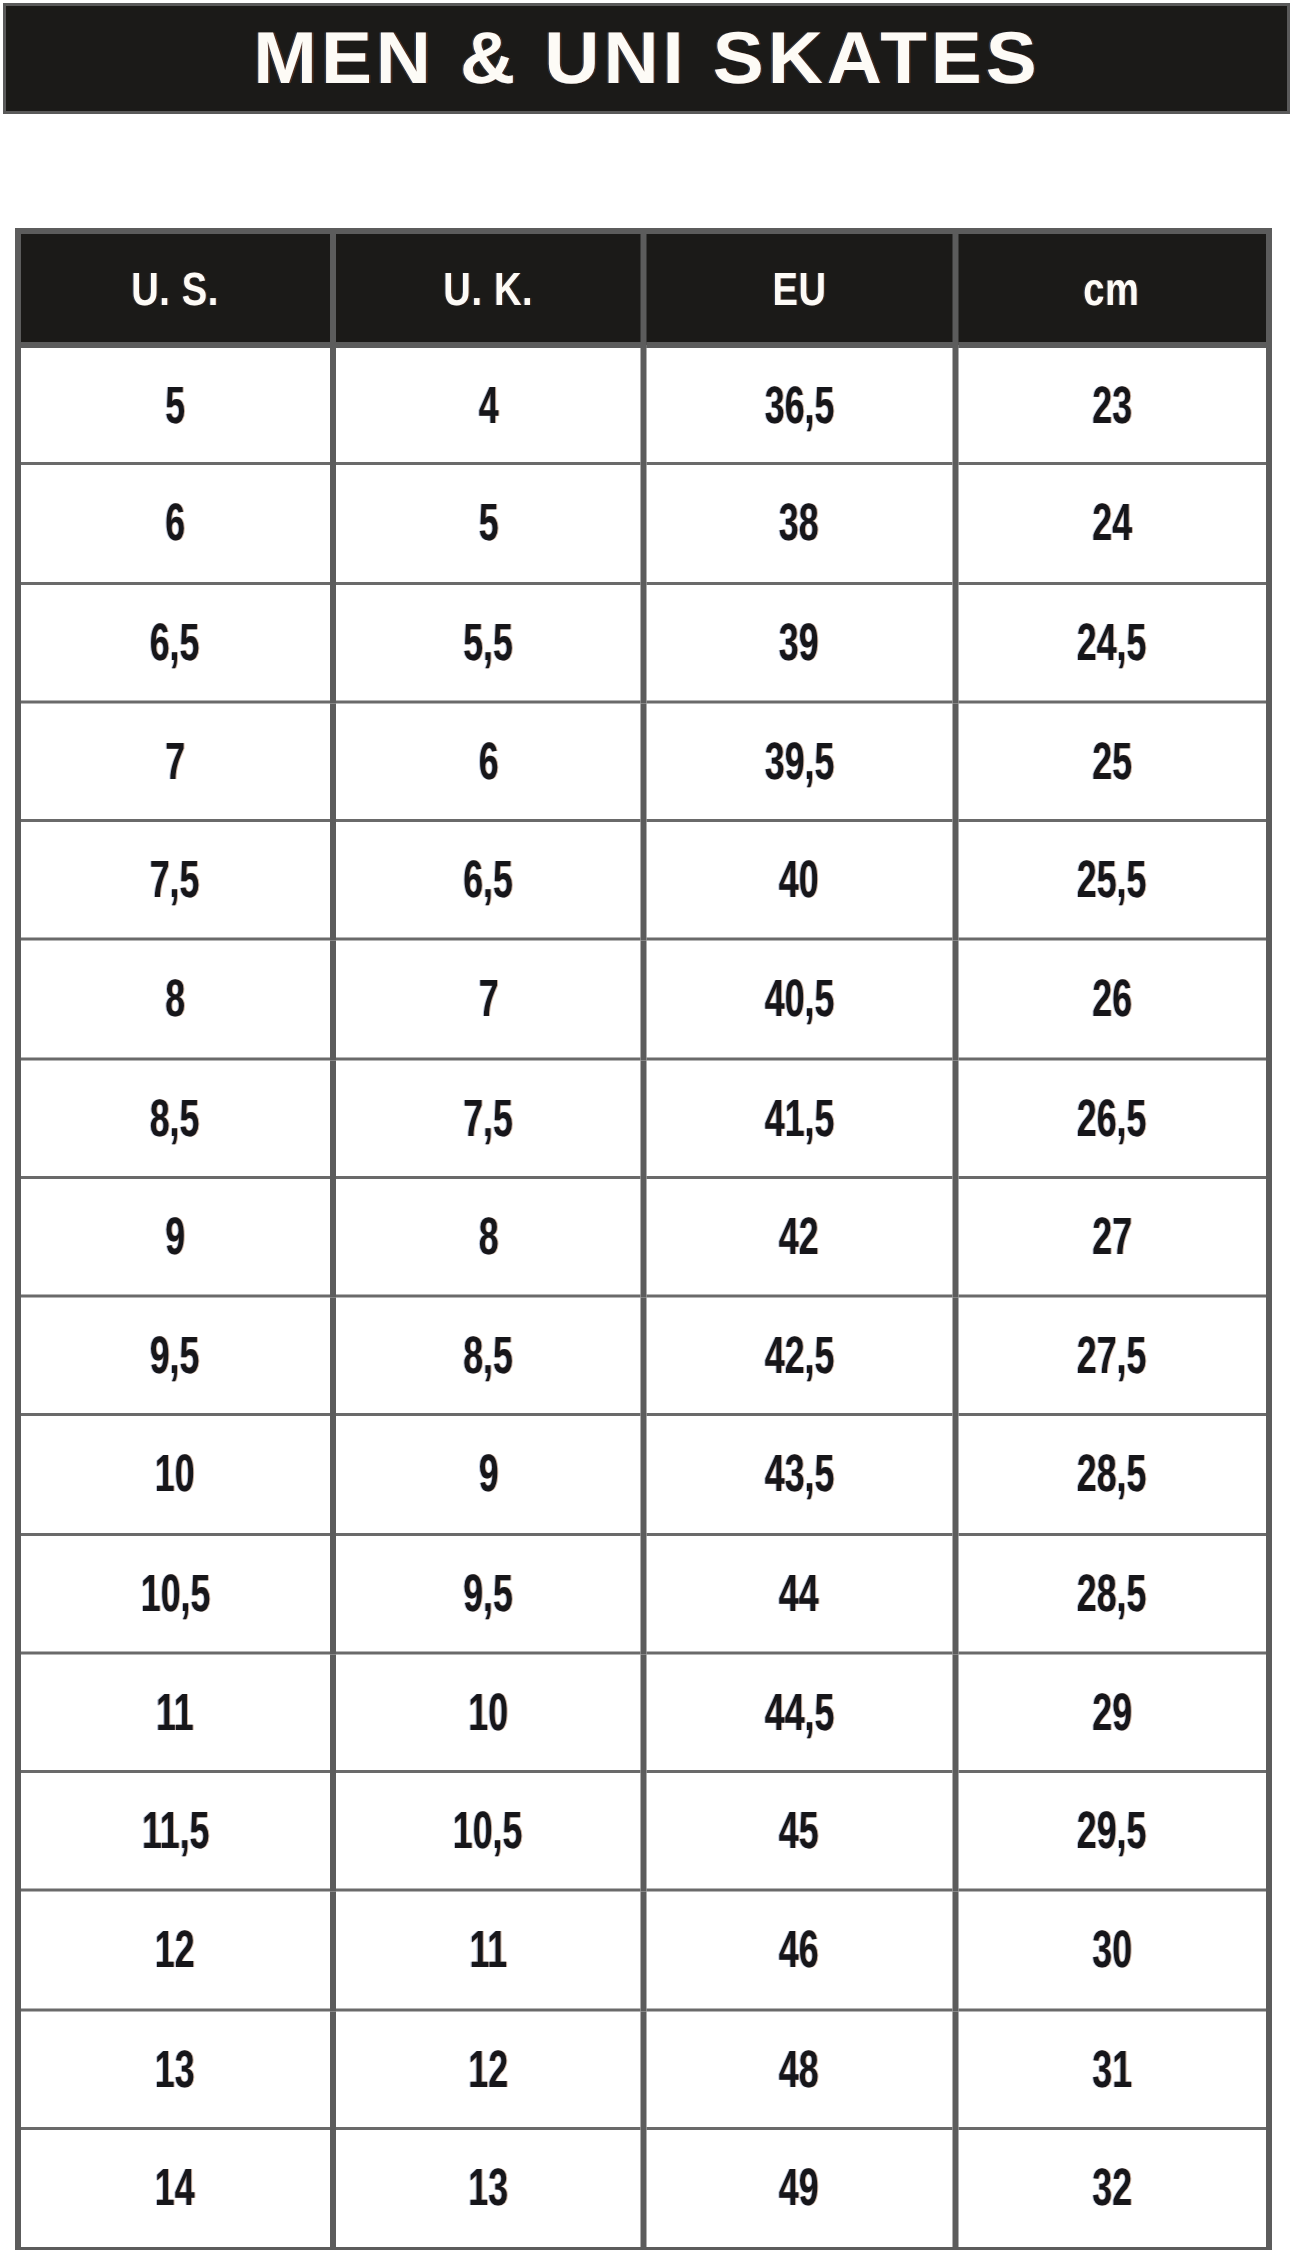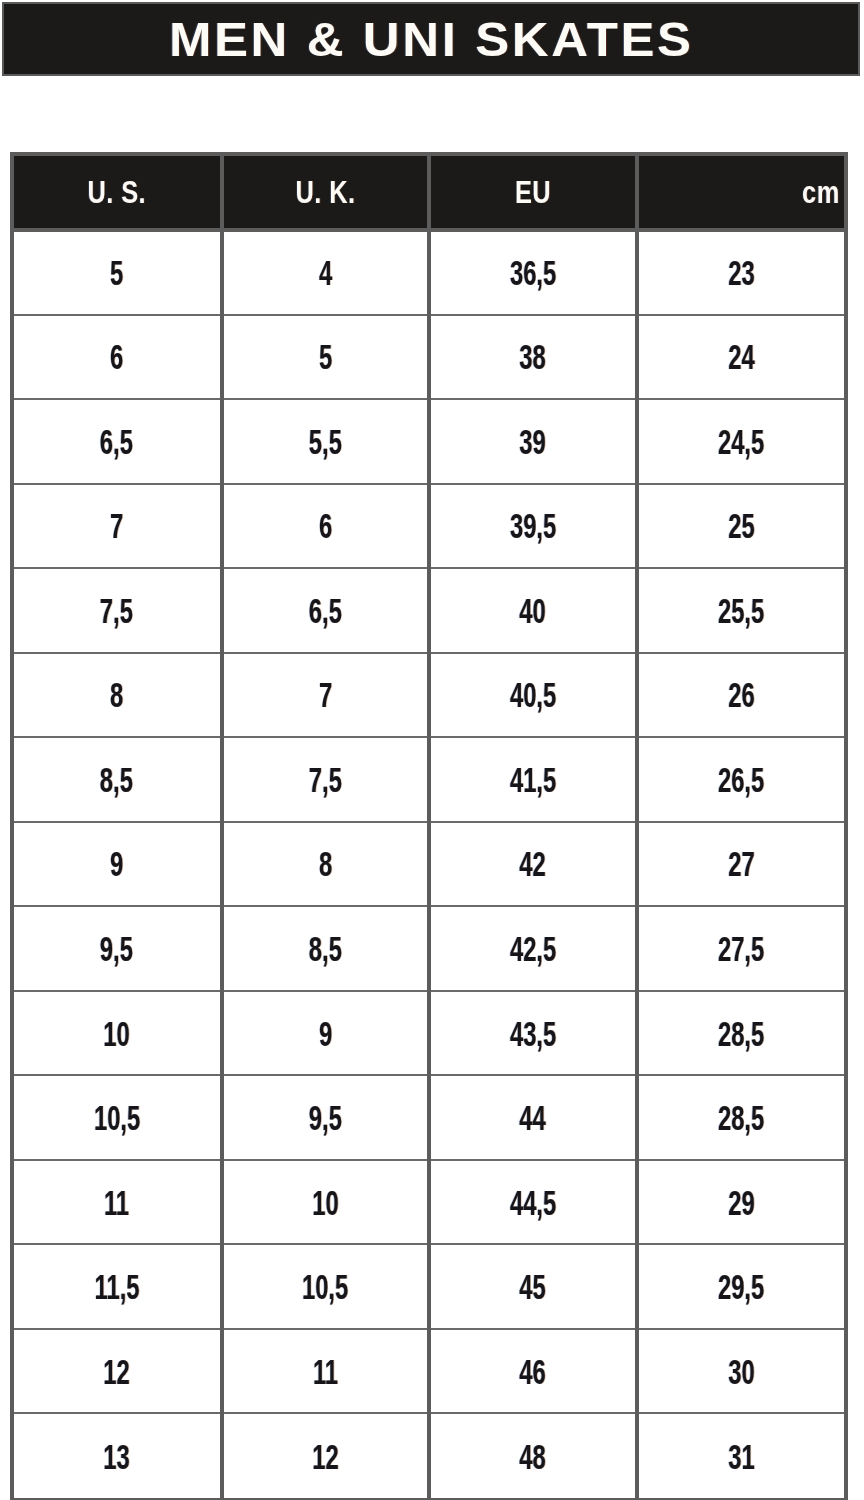--- a/index.html
+++ b/index.html
@@ -92,21 +92,20 @@
 
   
   table.size-table thead th {
     background: #1b1a18;
     height: 74px;
     border-bottom: 4px solid #5c5c5c;
     border-right: 4px solid #5c5c5c;
   }
   table.size-table thead th:last-child {
     border-right: none;
-    text-align: right;
   }
   .th-label {
     display: inline-block;
     color: #fdfbf6;
     font-family: "Liberation Sans", "DejaVu Sans", sans-serif;
     font-weight: 700;
     font-size: 31px;
     line-height: 1;
     letter-spacing: 0.5px;
     transform: scaleX(0.82);
@@ -251,17 +250,23 @@
             <td><span class="cell-val">11</span></td>
             <td><span class="cell-val">46</span></td>
             <td><span class="cell-val">30</span></td>
           </tr>
           <tr>
             <td><span class="cell-val">13</span></td>
             <td><span class="cell-val">12</span></td>
             <td><span class="cell-val">48</span></td>
             <td><span class="cell-val">31</span></td>
           </tr>
+          <tr>
+            <td><span class="cell-val">14</span></td>
+            <td><span class="cell-val">13</span></td>
+            <td><span class="cell-val">49</span></td>
+            <td><span class="cell-val">32</span></td>
+          </tr>
         </tbody>
     </table>
   </div>
 
 </div>
 
 </body></html>

